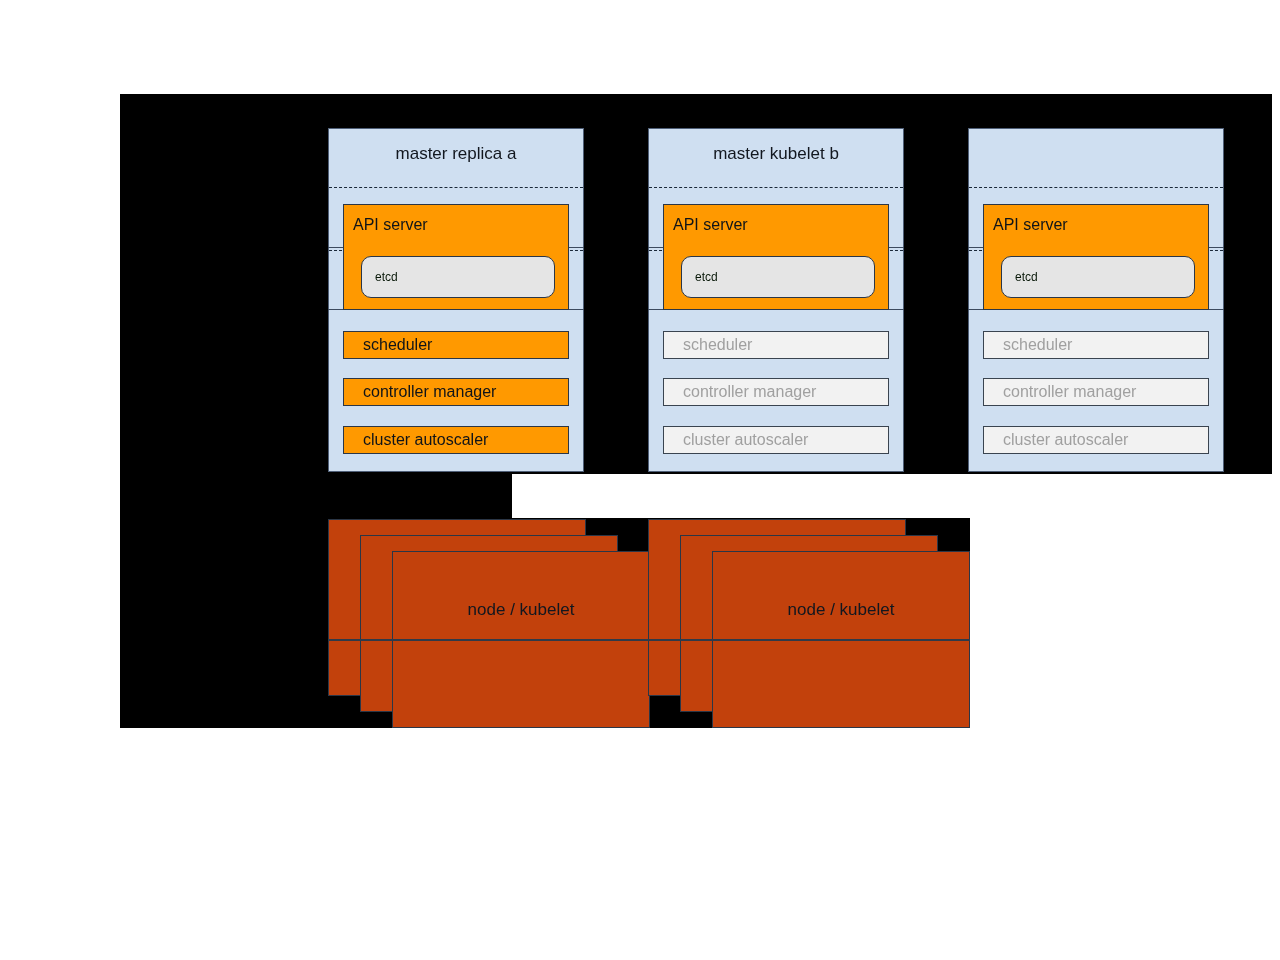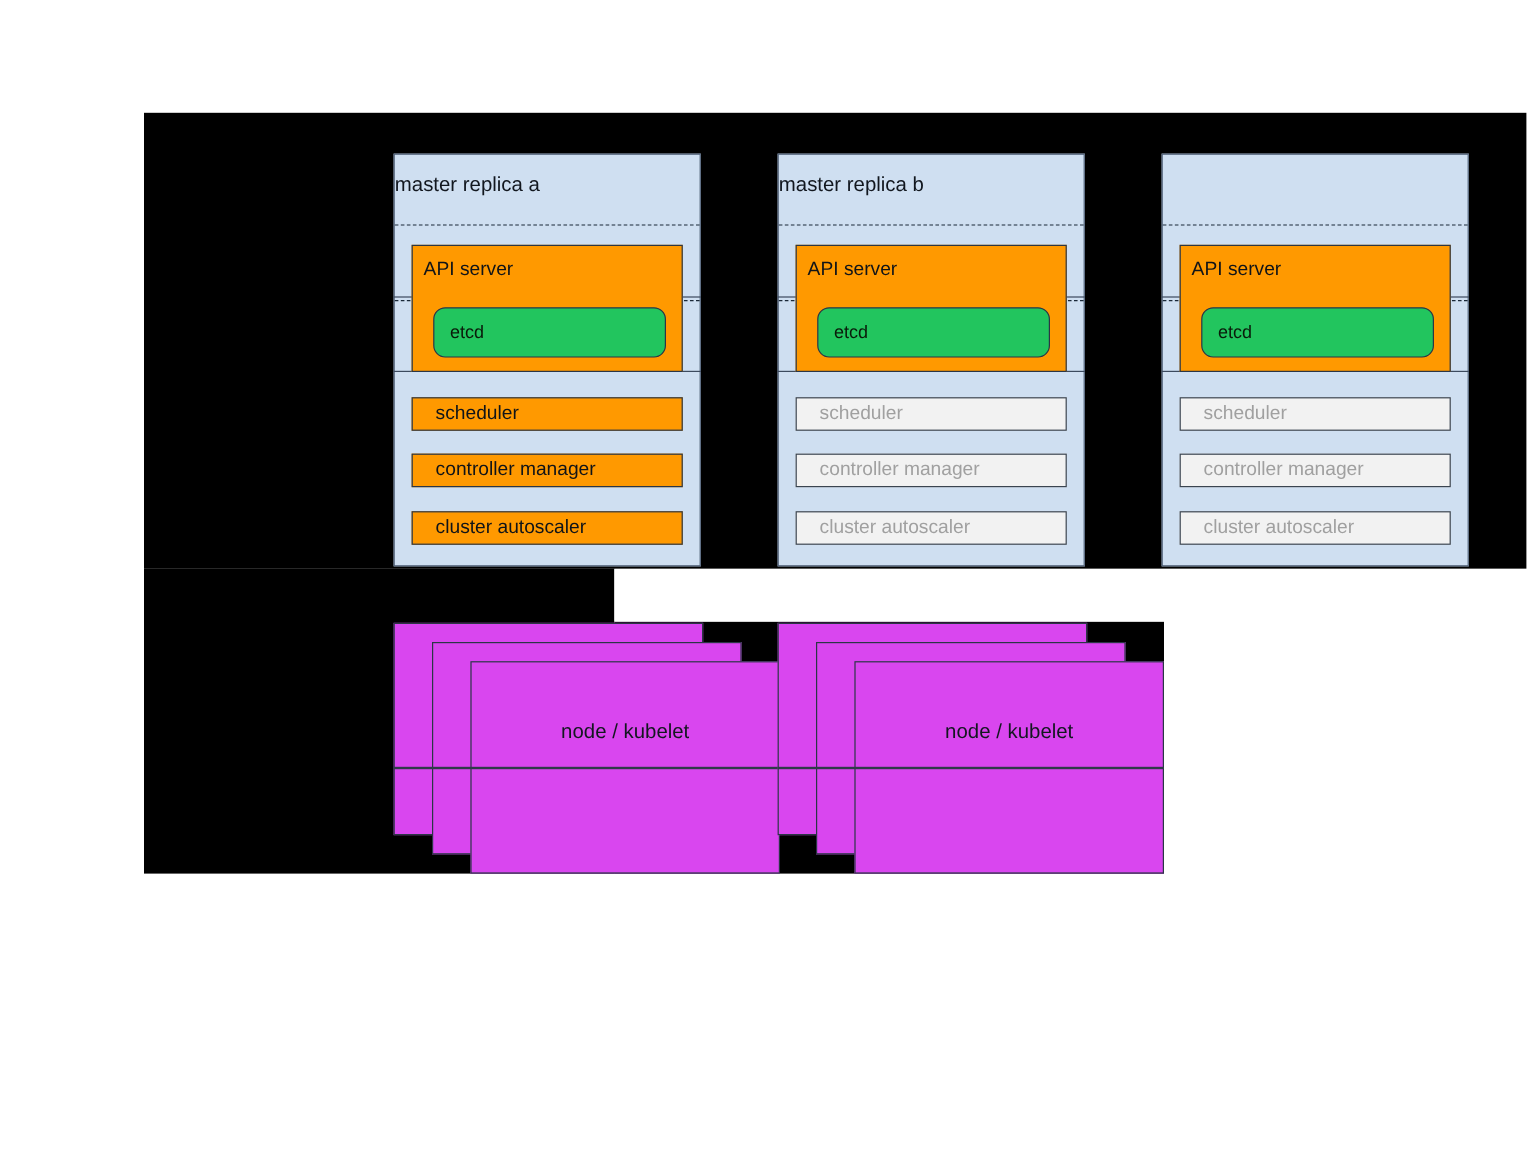--- a/index.html
+++ b/index.html
@@ -15,21 +15,21 @@
 
   
   .master-card{
     position:absolute;
     background:#cfdff1;
     border:1px solid #4f5f77;
     box-sizing:border-box;
   }
   .master-title{
     position:absolute;left:0;right:0;top:14px;
-    font-size:17px;color:#12171f;
+    text-align:center;font-size:17px;color:#12171f;
     line-height:22px;
   }
   
   .dash-top{
     position:absolute;left:0;right:0;top:58px;height:0;
     border-top:1px dashed #1a2838;
   }
   .dash-mid{
     position:absolute;left:0;right:0;top:121px;height:0;
     border-top:1px dashed #1a2838;
@@ -57,32 +57,32 @@
   }
   .apiserver .lbl{
     position:absolute;left:9px;top:11px;
     font-size:16px;color:#101418;
   }
 
   
   .etcd{
     position:absolute;
     box-sizing:border-box;
-    background:#22c55e;
+    background:#e5e5e5;
     border:1px solid #2b3646;
     border-radius:10px;
     display:flex;align-items:center;
     padding-left:13px;
-    font-size:15px;color:#0a1a0a;
+    font-size:12px;color:#0a1a0a;
   }
 
   
   .node-card{
     position:absolute;
-    background:#d946ef;
+    background:#c2410c;
     border:1px solid #2b3646;
     box-sizing:border-box;
   }
   .node-label{
     position:absolute;left:0;right:0;top:48px;
     text-align:center;font-size:17px;color:#12171f;
   }
   .hline{
     position:absolute;background:#2f3a49;height:2px;
   }
@@ -109,21 +109,21 @@
   <div class="apiserver" style="left:343px;top:204px;width:226px;height:106px;">
     <div class="lbl">API server</div>
   </div>
   <div class="etcd" style="left:361px;top:256px;width:194px;height:42px;">etcd</div>
 
   <div class="comp active" style="left:343px;top:331px;width:226px;height:28px;">scheduler</div>
   <div class="comp active" style="left:343px;top:378px;width:226px;height:28px;">controller manager</div>
   <div class="comp active" style="left:343px;top:426px;width:226px;height:28px;">cluster autoscaler</div>
 
   <div class="master-card" style="left:648px;top:128px;width:256px;height:344px;">
-    <div class="master-title">master replica b</div>
+    <div class="master-title">master kubelet b</div>
     <div class="dash-top"></div>
     <div class="dash-mid"></div>
   </div>
   <div class="hline" style="left:648px;top:247px;width:256px;height:1px;background:#3c4a5e;"></div>
   <div class="hline" style="left:648px;top:309px;width:256px;height:1px;background:#3c4a5e;"></div>
 
   <div class="apiserver" style="left:663px;top:204px;width:226px;height:106px;">
     <div class="lbl">API server</div>
   </div>
   <div class="etcd" style="left:681px;top:256px;width:194px;height:42px;">etcd</div>

